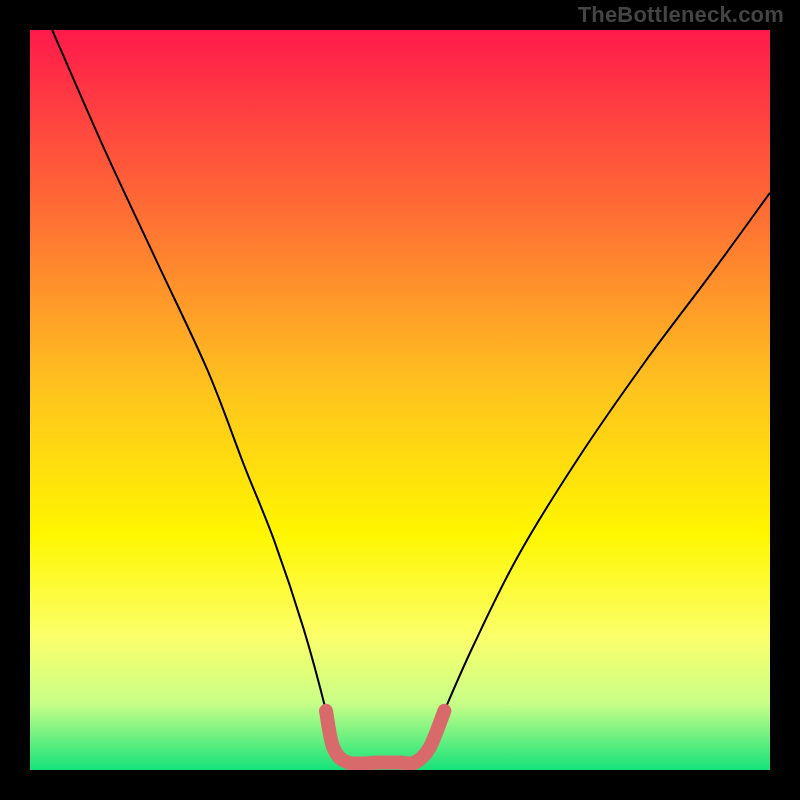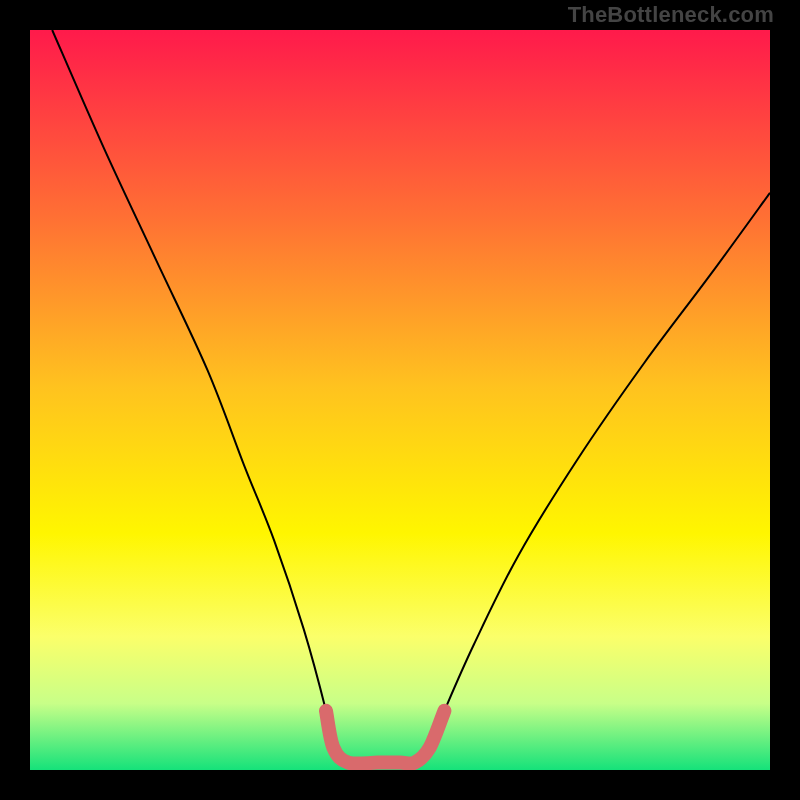--- a/index.html
+++ b/index.html
@@ -12,21 +12,21 @@
   }
   .stage {
     position: relative;
     width: 800px;
     height: 800px;
     background: #000;
   }
   .watermark {
     position: absolute;
     top: 2px;
-    right: 26px;
+    right: 16px;
     color: #444;
     font-family: Arial, Helvetica, sans-serif;
     font-size: 22px;
     font-weight: 600;
     letter-spacing: 0.2px;
     z-index: 5;
     user-select: none;
   }
   svg {
     position: absolute;

